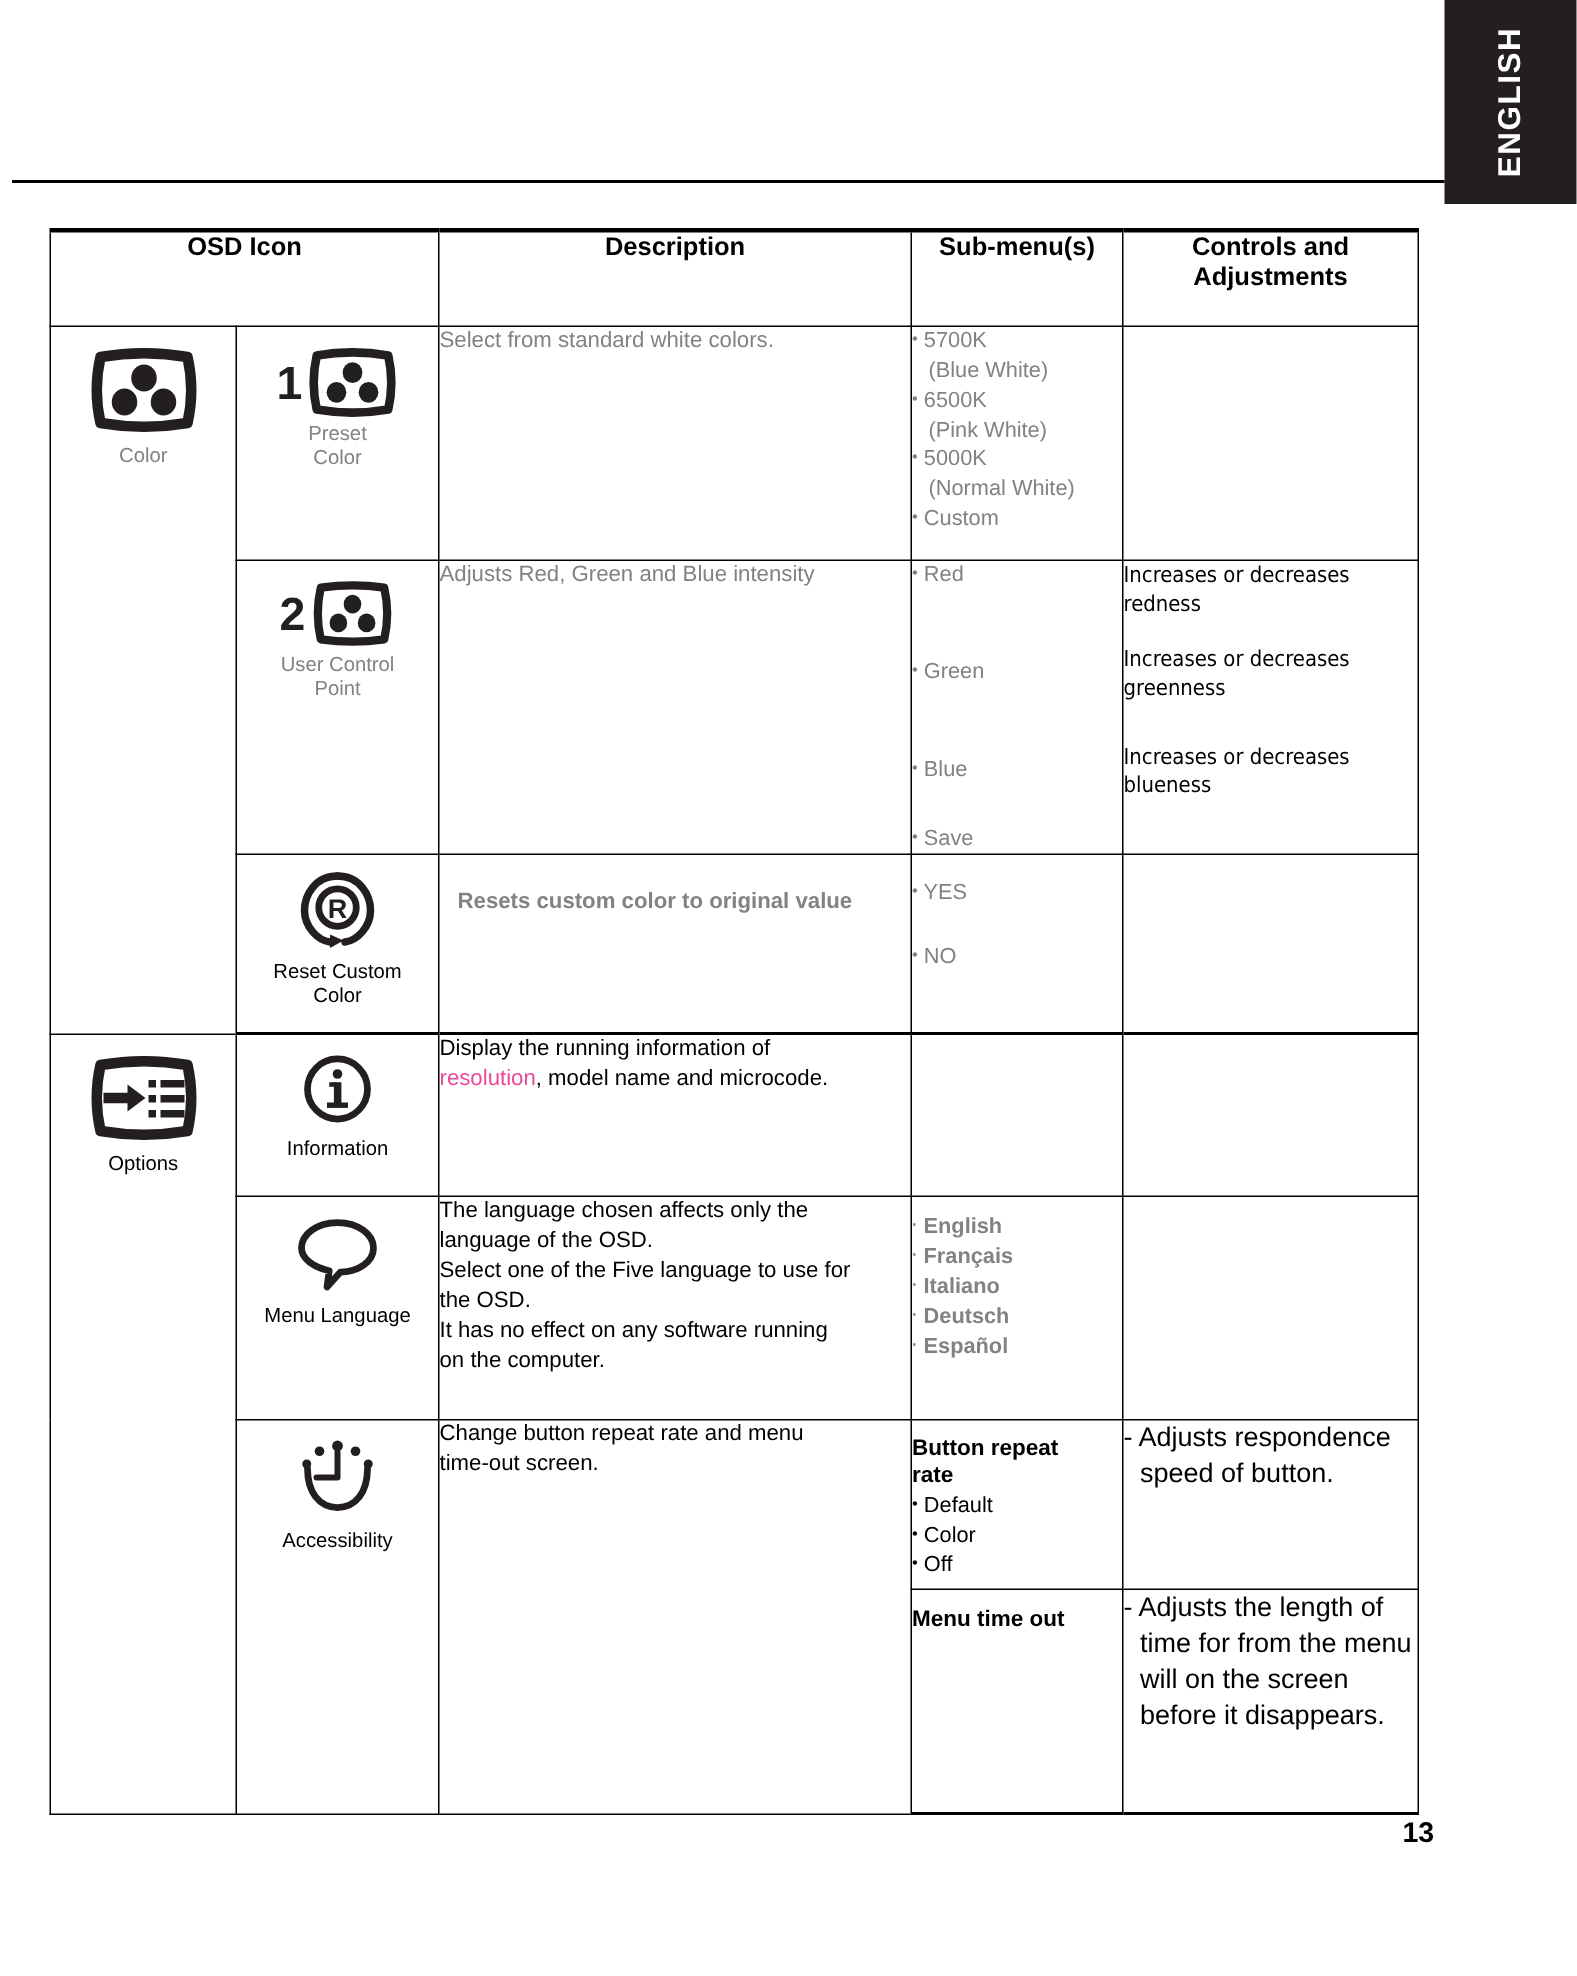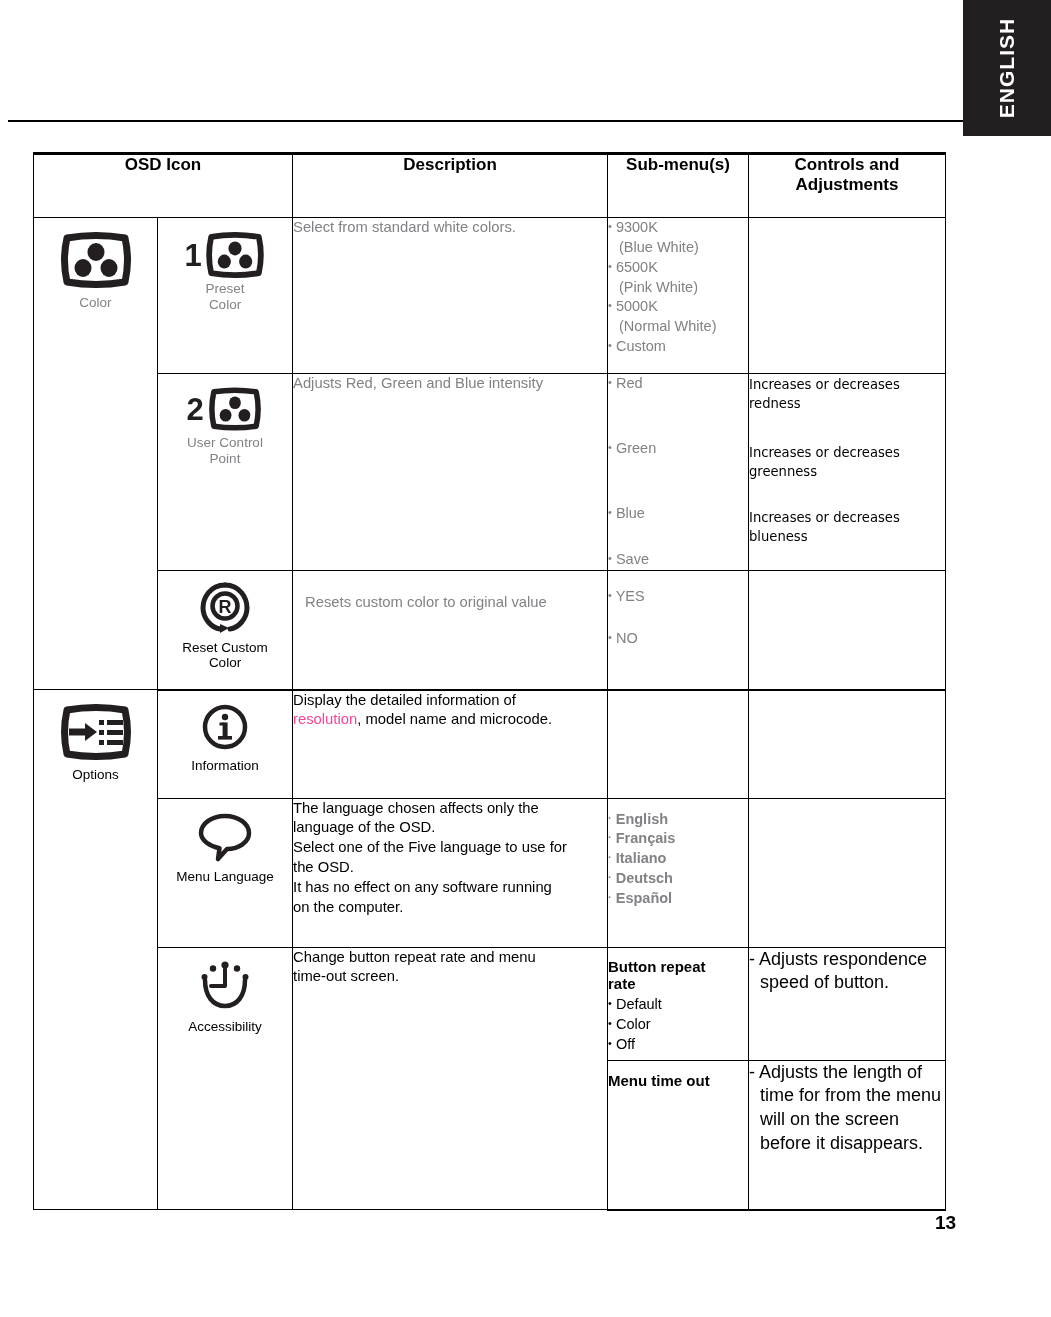--- a/index.html
+++ b/index.html
@@ -134,21 +134,21 @@
       </span>
       <div class="iconlabel">Preset</div>
       <div class="iconlabel" style="margin-top:0;">Color</div>
     </td>
 
     <td class="desc">
       <p>Select from standard white colors.</p>
     </td>
 
     <td class="sub">
-      <div class="item"><span class="bul">•</span> <span>9300K</span></div>
+      <div class="item"><span class="bul">•</span> <span>5700K</span></div>
       <div class="item indent">(Blue White)</div>
       <div class="item"><span class="bul">•</span> <span>6500K</span></div>
       <div class="item indent">(Pink White)</div>
       <div class="item"><span class="bul">•</span> <span>5000K</span></div>
       <div class="item indent">(Normal White)</div>
       <div class="item"><span class="bul">•</span> <span>Custom</span></div>
     </td>
 
     <td></td>
   </tr>
@@ -173,42 +173,42 @@
     </td>
 
     <td class="sub">
       <div class="item" style="margin-bottom:46px;"><span class="bul">•</span> <span>Red</span></div>
       <div class="item" style="margin-bottom:46px;"><span class="bul">•</span> <span>Green</span></div>
       <div class="item" style="margin-bottom:27px;"><span class="bul">•</span> <span>Blue</span></div>
       <div class="item"><span class="bul">•</span> <span>Save</span></div>
     </td>
 
     <td class="ctrl cond">
-      <div class="blk" style="margin-bottom:29px;">Increases or decreases redness</div>
+      <div class="blk" style="margin-bottom:17px;">Increases or decreases redness</div>
       <div class="blk" style="margin-bottom:27px;">Increases or decreases greenness</div>
       <div class="blk">Increases or decreases blueness</div>
     </td>
   </tr>
 
   <tr>
     <td class="iconcell thick-bottom" style="height:118px;">
       <span class="iconwrap" style="margin-top:10px;">
         <svg width="50" height="52" viewBox="0 0 50 52">
           <path d="M25 4 C40 4 47 17 47 27 C47 38 38 47 30 48" fill="none" stroke="#231f20" stroke-width="5" stroke-linecap="round"></path>
           <path d="M25 4 C10 4 3 17 3 27 C3 38 12 47 20 48" fill="none" stroke="#231f20" stroke-width="5" stroke-linecap="round"></path>
           <polygon points="20,43 20,52 29,47" fill="#231f20"></polygon>
           <circle cx="25" cy="25" r="12.5" fill="none" stroke="#231f20" stroke-width="4.5"></circle>
           <text x="25" y="32" font-family="Liberation Sans, sans-serif" font-size="18" font-weight="bold" fill="#231f20" text-anchor="middle">R</text>
         </svg>
       </span>
       <div class="iconlabel dark">Reset Custom</div>
       <div class="iconlabel dark" style="margin-top:0;">Color</div>
     </td>
 
-    <td class="desc thick-bottom" style="padding-top:22px;padding-left:12px;">
+    <td class="desc thick-bottom" style="padding-top:22px;padding-left:12px;font-weight:bold;">
       <p>Resets custom color to original value</p>
     </td>
 
     <td class="sub thick-bottom" style="padding-top:16px;">
       <div class="item" style="margin-bottom:24px;"><span class="bul">•</span> <span>YES</span></div>
       <div class="item"><span class="bul">•</span> <span>NO</span></div>
     </td>
 
     <td class="thick-bottom"></td>
   </tr>
@@ -238,21 +238,21 @@
           <circle cx="24" cy="14" r="3.2" fill="#231f20"></circle>
           <rect x="21.6" y="19.5" width="5" height="15" fill="#231f20"></rect>
           <rect x="17" y="33" width="14" height="3.6" fill="#231f20"></rect>
           <rect x="18.5" y="19.5" width="5" height="3" fill="#231f20"></rect>
         </svg>
       </span>
       <div class="iconlabel dark">Information</div>
     </td>
 
     <td class="desc dark">
-      <p>Display the detailed information of</p>
+      <p>Display the running information of</p>
       <p><span class="gray">resolution</span><span>, model name and microcode.</span></p>
     </td>
 
     <td></td>
     <td></td>
   </tr>
 
   <tr>
     <td class="iconcell" style="height:148px;">
       <span class="iconwrap" style="margin-top:13px;">

